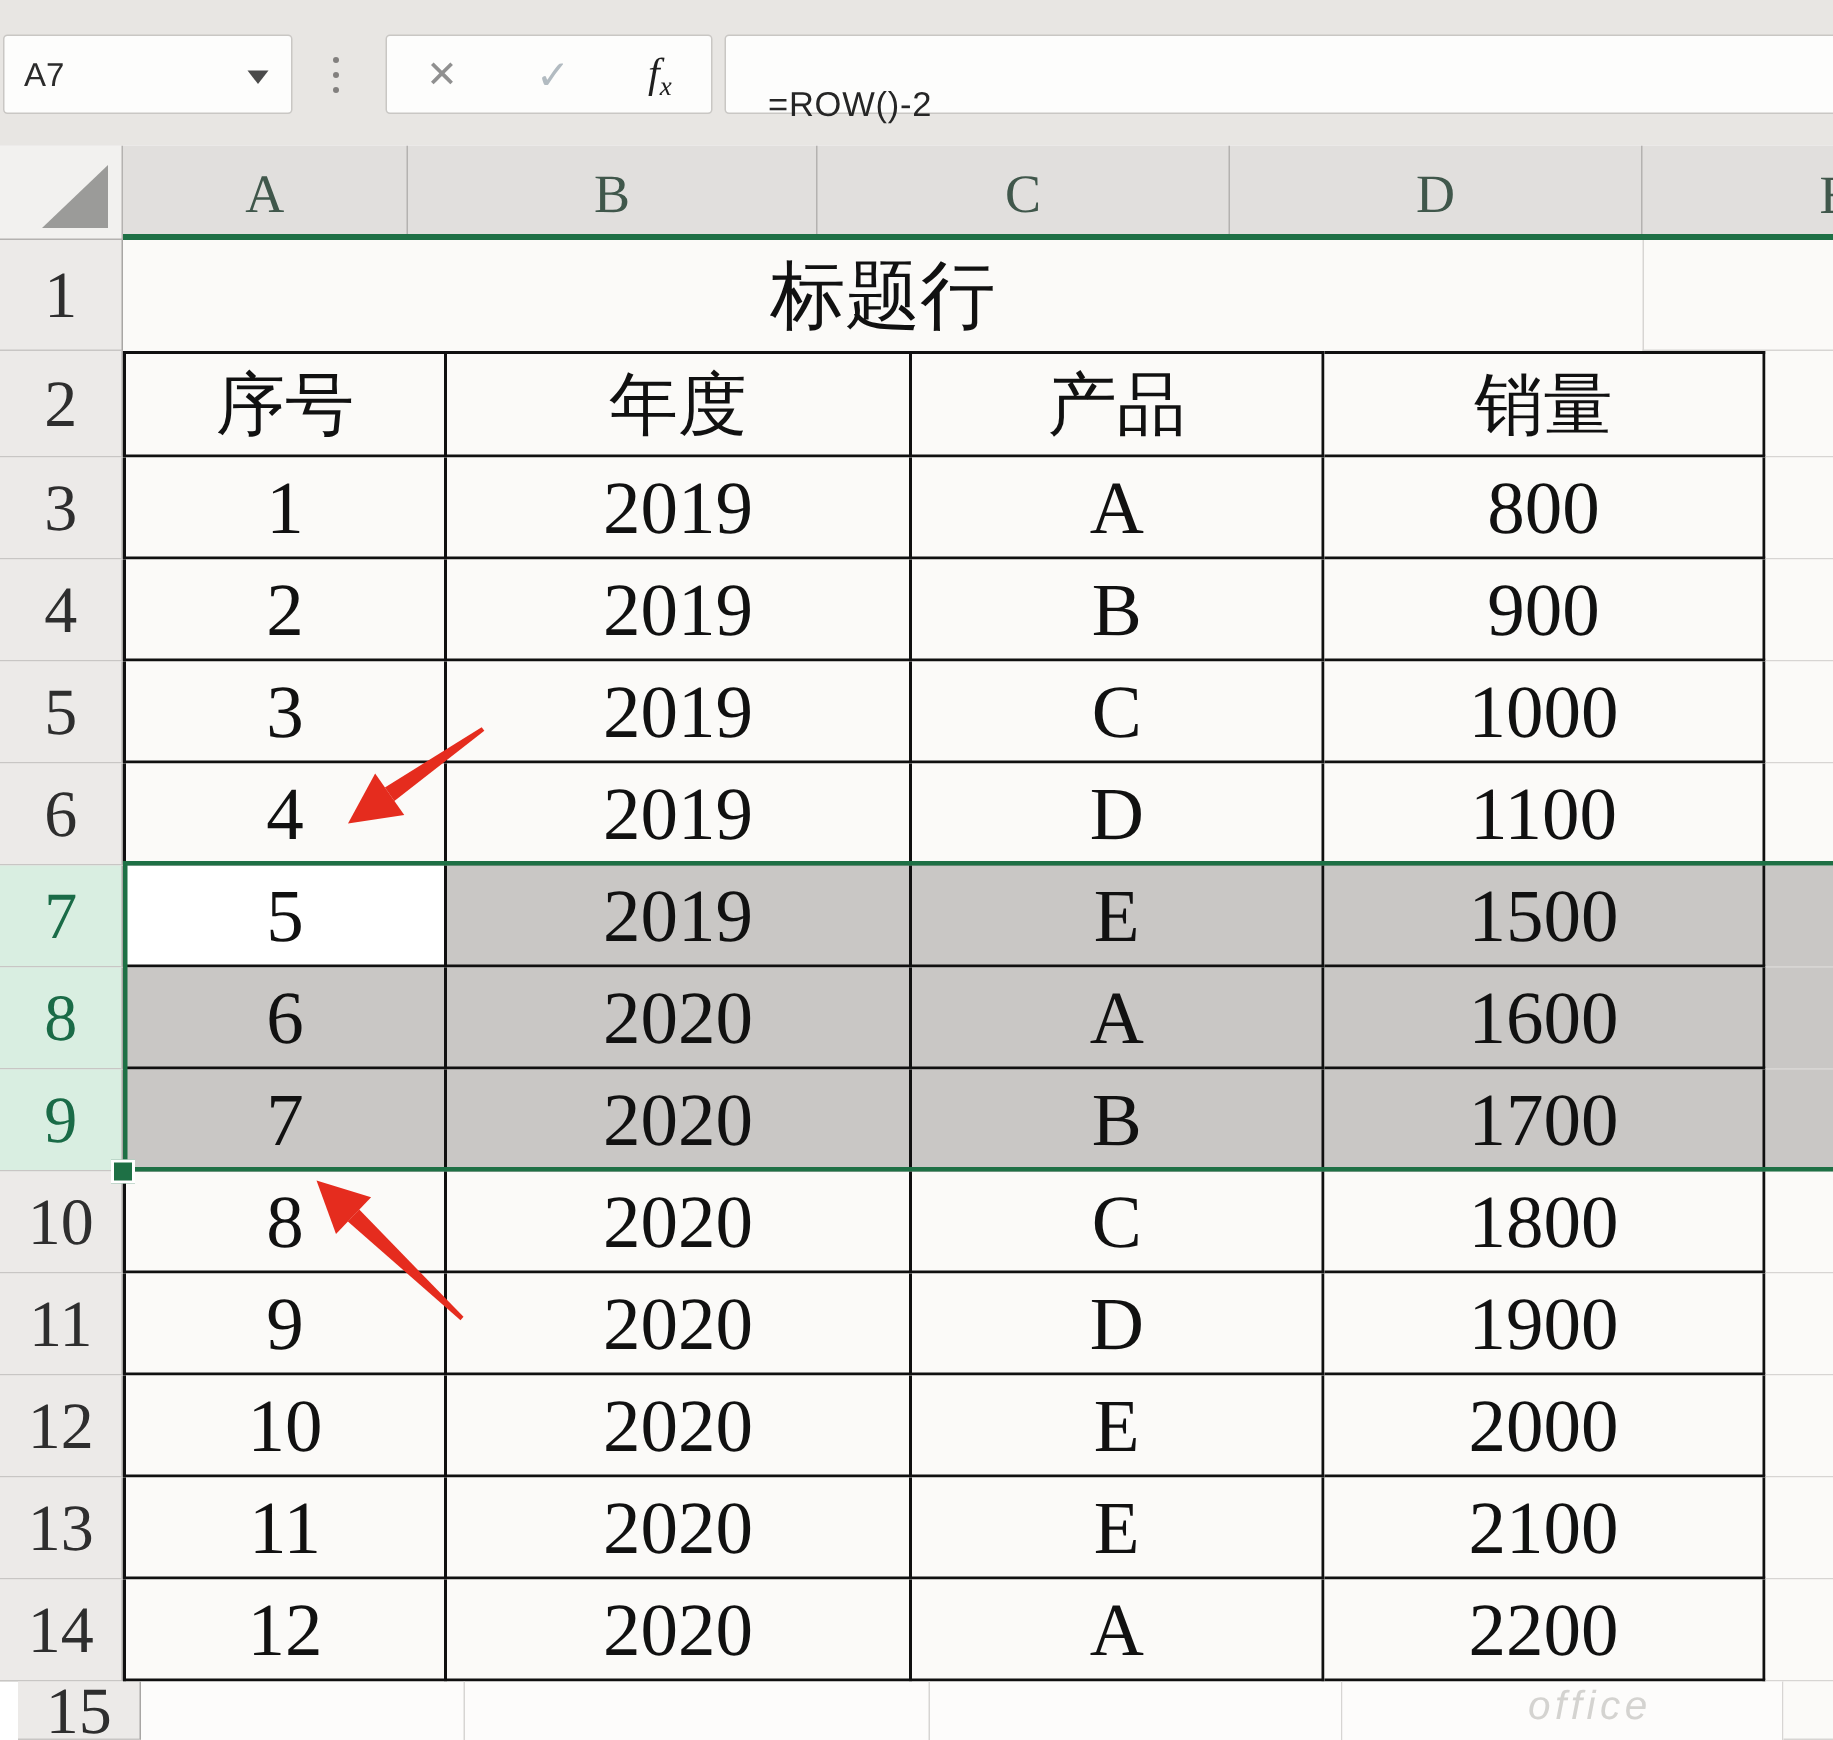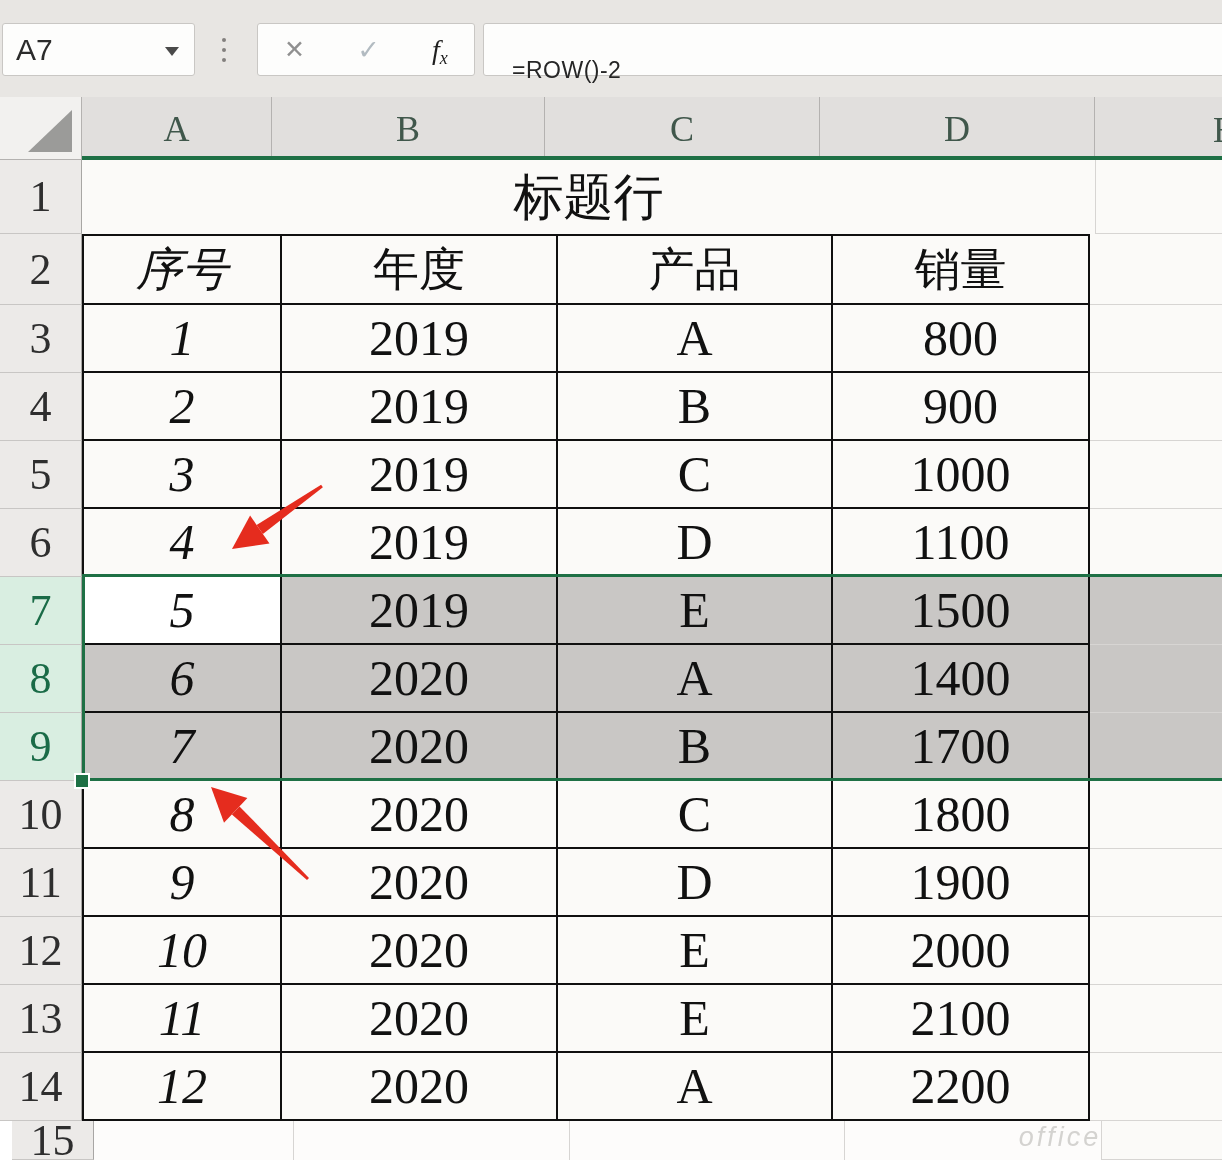--- a/index.html
+++ b/index.html
@@ -13,21 +13,21 @@
     position:absolute;left:0;top:0;width:1222px;height:97px;
     background:#e8e6e3;border-bottom:1px solid #cfcdca;
   }
   .tb-box{
     position:absolute;top:23px;height:53px;background:#fdfdfc;
     border:1px solid #c9c7c4;border-radius:3px;box-sizing:border-box;
   }
   .name-box{left:2px;width:193px;}
   .name-box .nb-val{
     position:absolute;left:13px;top:50%;transform:translateY(-50%);
-    font-size:30px;color:#2b2b2b;
+    font-size:22px;color:#2b2b2b;
   }
   .nb-caret{
     position:absolute;right:15px;top:50%;margin-top:-3px;width:0;height:0;
     border-left:7px solid transparent;border-right:7px solid transparent;
     border-top:9px solid #4a4a4a;font-size:0;line-height:0;overflow:hidden;color:transparent;
   }
   .drag-dots{position:absolute;left:222px;top:38px;width:6px;}
   .drag-dots i{display:block;width:4px;height:4px;border-radius:50%;background:#82807e;margin:0 0 6px 0;}
   .fx-group{left:257px;width:218px;display:flex;align-items:center;justify-content:space-around;}
   .icon-cancel{font-size:25px;color:#909090;}
@@ -72,21 +72,21 @@
     font-family:"Liberation Serif","DejaVu Serif",serif;
     font-size:44px;color:#2e2e2e;
   }
   .rh.sel-rh{background:#d9eee1;color:#1a6b47;}
   .cell{
     box-sizing:border-box;background:#fbfaf8;
     display:flex;align-items:center;justify-content:center;
     font-family:"Liberation Serif","DejaVu Serif",serif;
     font-size:50px;color:#111111;line-height:1;
   }
-  .ca{width:200px;font-style:italic;} .cb{width:276px;} .cc{width:275px;} .cd{width:257px;}
+  .ca{width:216px;} .cb{width:310px;} .cc{width:275px;} .cd{width:294px;}
   .ce{flex:1;border-bottom:1px solid #d7d5d3;}
   .ce1{border-left:1px solid #d7d5d3;}
   .merged{width:1013px;font-size:50px;}
   .t{border-right:2px solid #101010;border-bottom:2px solid #101010;}
   .ca.t{border-left:2px solid #101010;}
   .r2 .t{border-top:2px solid #101010;font-size:46px;}
   .g{border-right:1px solid #d7d5d3;background:#fdfcfb;}
   .sel{background:#c9c7c5;}
   .active{background:#ffffff;}
   
@@ -199,21 +199,21 @@
     <div class="cell cb t sel">2019</div>
     <div class="cell cc t sel">E</div>
     <div class="cell cd t sel">1500</div>
     <div class="cell ce sel"></div>
   </div>
   <div class="row rd">
     <div class="rh sel-rh">8</div>
     <div class="cell ca t sel">6</div>
     <div class="cell cb t sel">2020</div>
     <div class="cell cc t sel">A</div>
-    <div class="cell cd t sel">1400</div>
+    <div class="cell cd t sel">1600</div>
     <div class="cell ce sel"></div>
   </div>
   <div class="row rd">
     <div class="rh sel-rh">9</div>
     <div class="cell ca t sel">7</div>
     <div class="cell cb t sel">2020</div>
     <div class="cell cc t sel">B</div>
     <div class="cell cd t sel">1700</div>
     <div class="cell ce sel"></div>
   </div>

